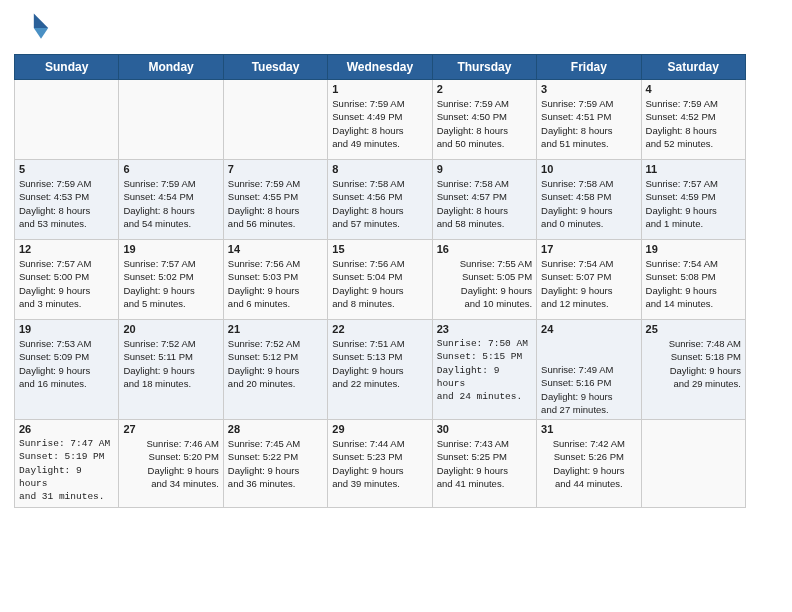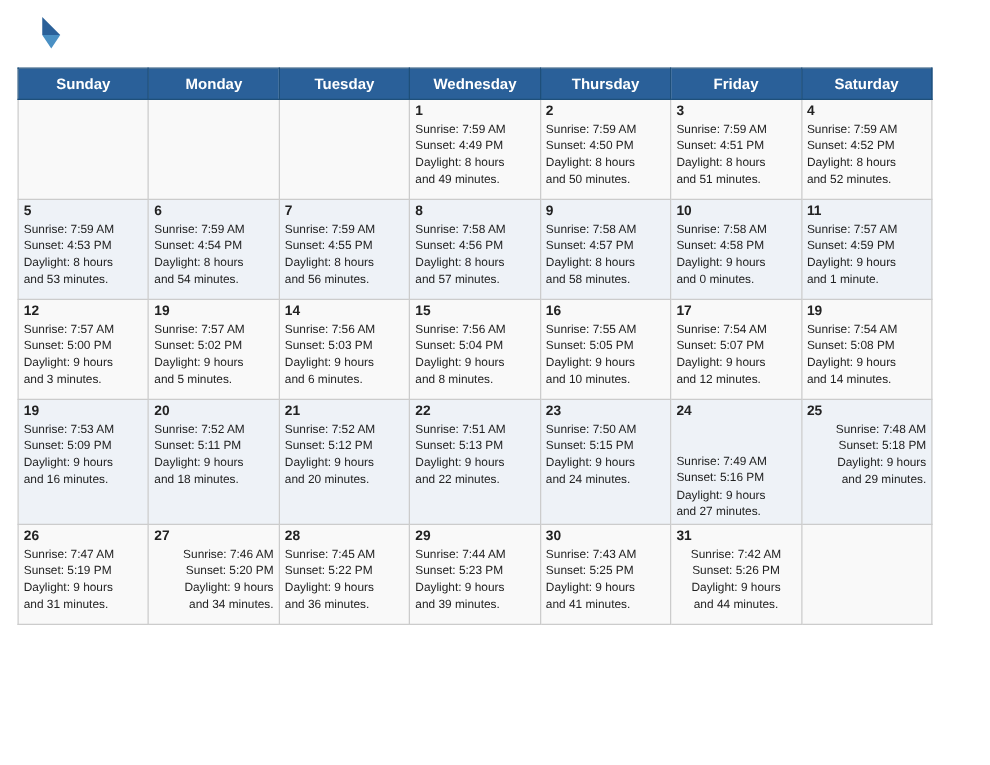--- a/index.html
+++ b/index.html
@@ -238,21 +238,21 @@
           </td>
           <td>
             <span class="day-num">15</span>
             <div class="day-info" style="white-space: pre-line;">Sunrise: 7:56 AM
 Sunset: 5:04 PM
 Daylight: 9 hours
 and 8 minutes.</div>
           </td>
           <td>
             <span class="day-num">16</span>
-            <div class="day-info" style="white-space: pre-line;">Sunrise: 7:55 AM
+            <div class="day-info" style="white-space: pre-line; text-align: right;">Sunrise: 7:55 AM
 Sunset: 5:05 PM
 Daylight: 9 hours
 and 10 minutes.</div>
           </td>
           <td>
             <span class="day-num">17</span>
             <div class="day-info" style="white-space: pre-line;">Sunrise: 7:54 AM
 Sunset: 5:07 PM
 Daylight: 9 hours
 and 12 minutes.</div>
@@ -289,21 +289,21 @@
           </td>
           <td>
             <span class="day-num">22</span>
             <div class="day-info" style="white-space: pre-line;">Sunrise: 7:51 AM
 Sunset: 5:13 PM
 Daylight: 9 hours
 and 22 minutes.</div>
           </td>
           <td>
             <span class="day-num">23</span>
-            <div class="day-info" style="white-space: pre-line;">Sunrise: 7:50 AM
+            <div class="day-info" style="white-space: pre-line; font-family: Liberation Mono, monospace;">Sunrise: 7:50 AM
 Sunset: 5:15 PM
 Daylight: 9 hours
 and 24 minutes.</div>
           </td>
           <td>
             <span class="day-num">24</span>
             <div class="day-info" style="white-space: pre-line; margin-top: 28px;">Sunrise: 7:49 AM
 Sunset: 5:16 PM
 Daylight: 9 hours
 and 27 minutes.</div>
@@ -312,21 +312,21 @@
             <span class="day-num">25</span>
             <div class="day-info" style="white-space: pre-line; text-align: right;">Sunrise: 7:48 AM
 Sunset: 5:18 PM
 Daylight: 9 hours
 and 29 minutes.</div>
           </td>
         </tr>
         <tr>
           <td>
             <span class="day-num">26</span>
-            <div class="day-info" style="white-space: pre-line;">Sunrise: 7:47 AM
+            <div class="day-info" style="white-space: pre-line; font-family: Liberation Mono, monospace;">Sunrise: 7:47 AM
 Sunset: 5:19 PM
 Daylight: 9 hours
 and 31 minutes.</div>
           </td>
           <td>
             <span class="day-num">27</span>
             <div class="day-info" style="white-space: pre-line; text-align: right;">Sunrise: 7:46 AM
 Sunset: 5:20 PM
 Daylight: 9 hours
 and 34 minutes.</div>

